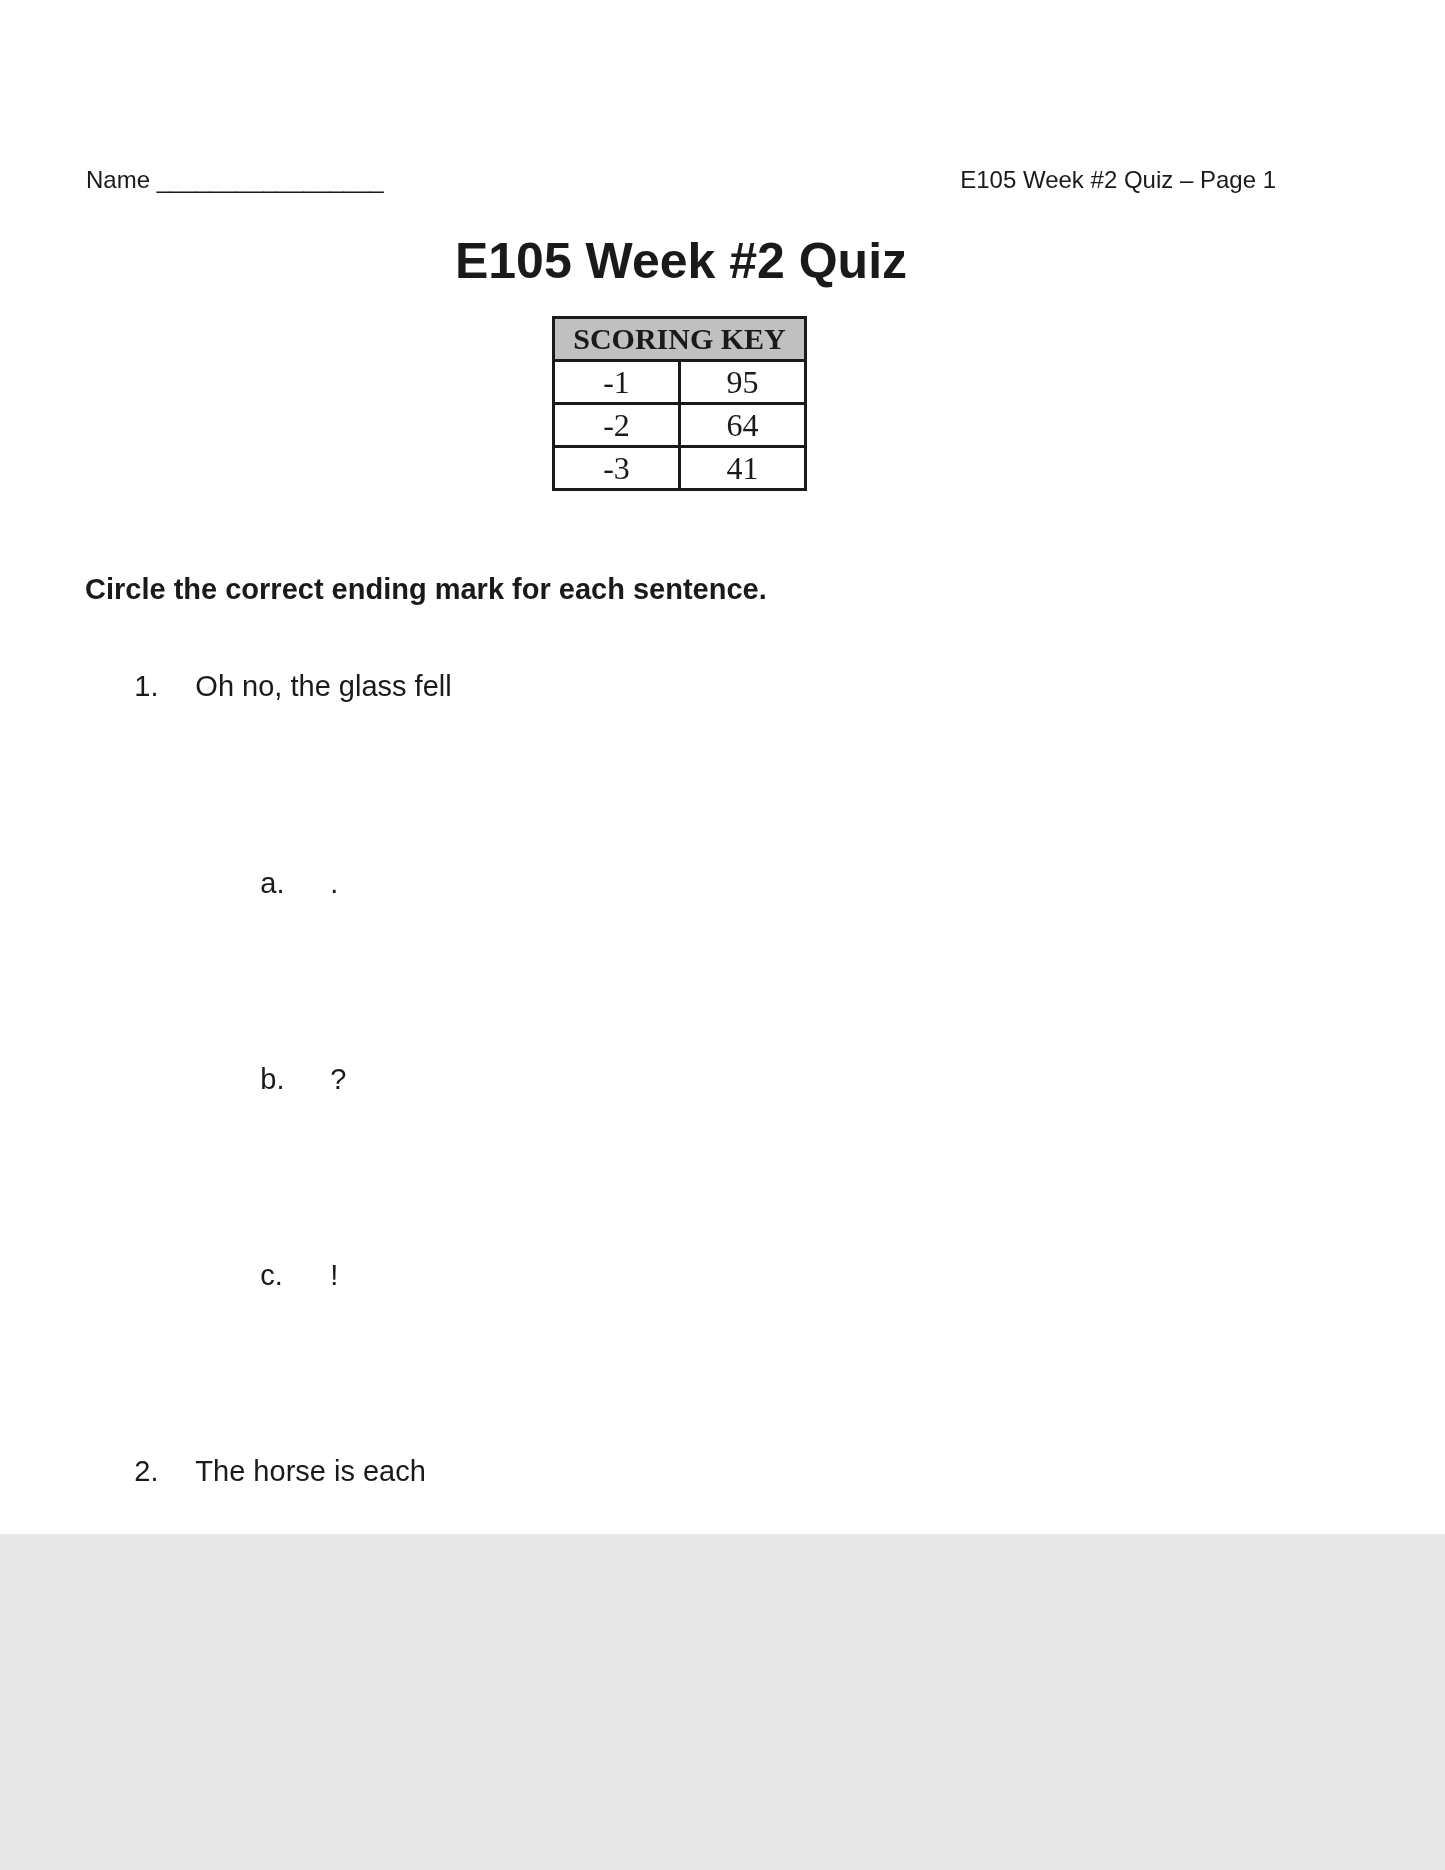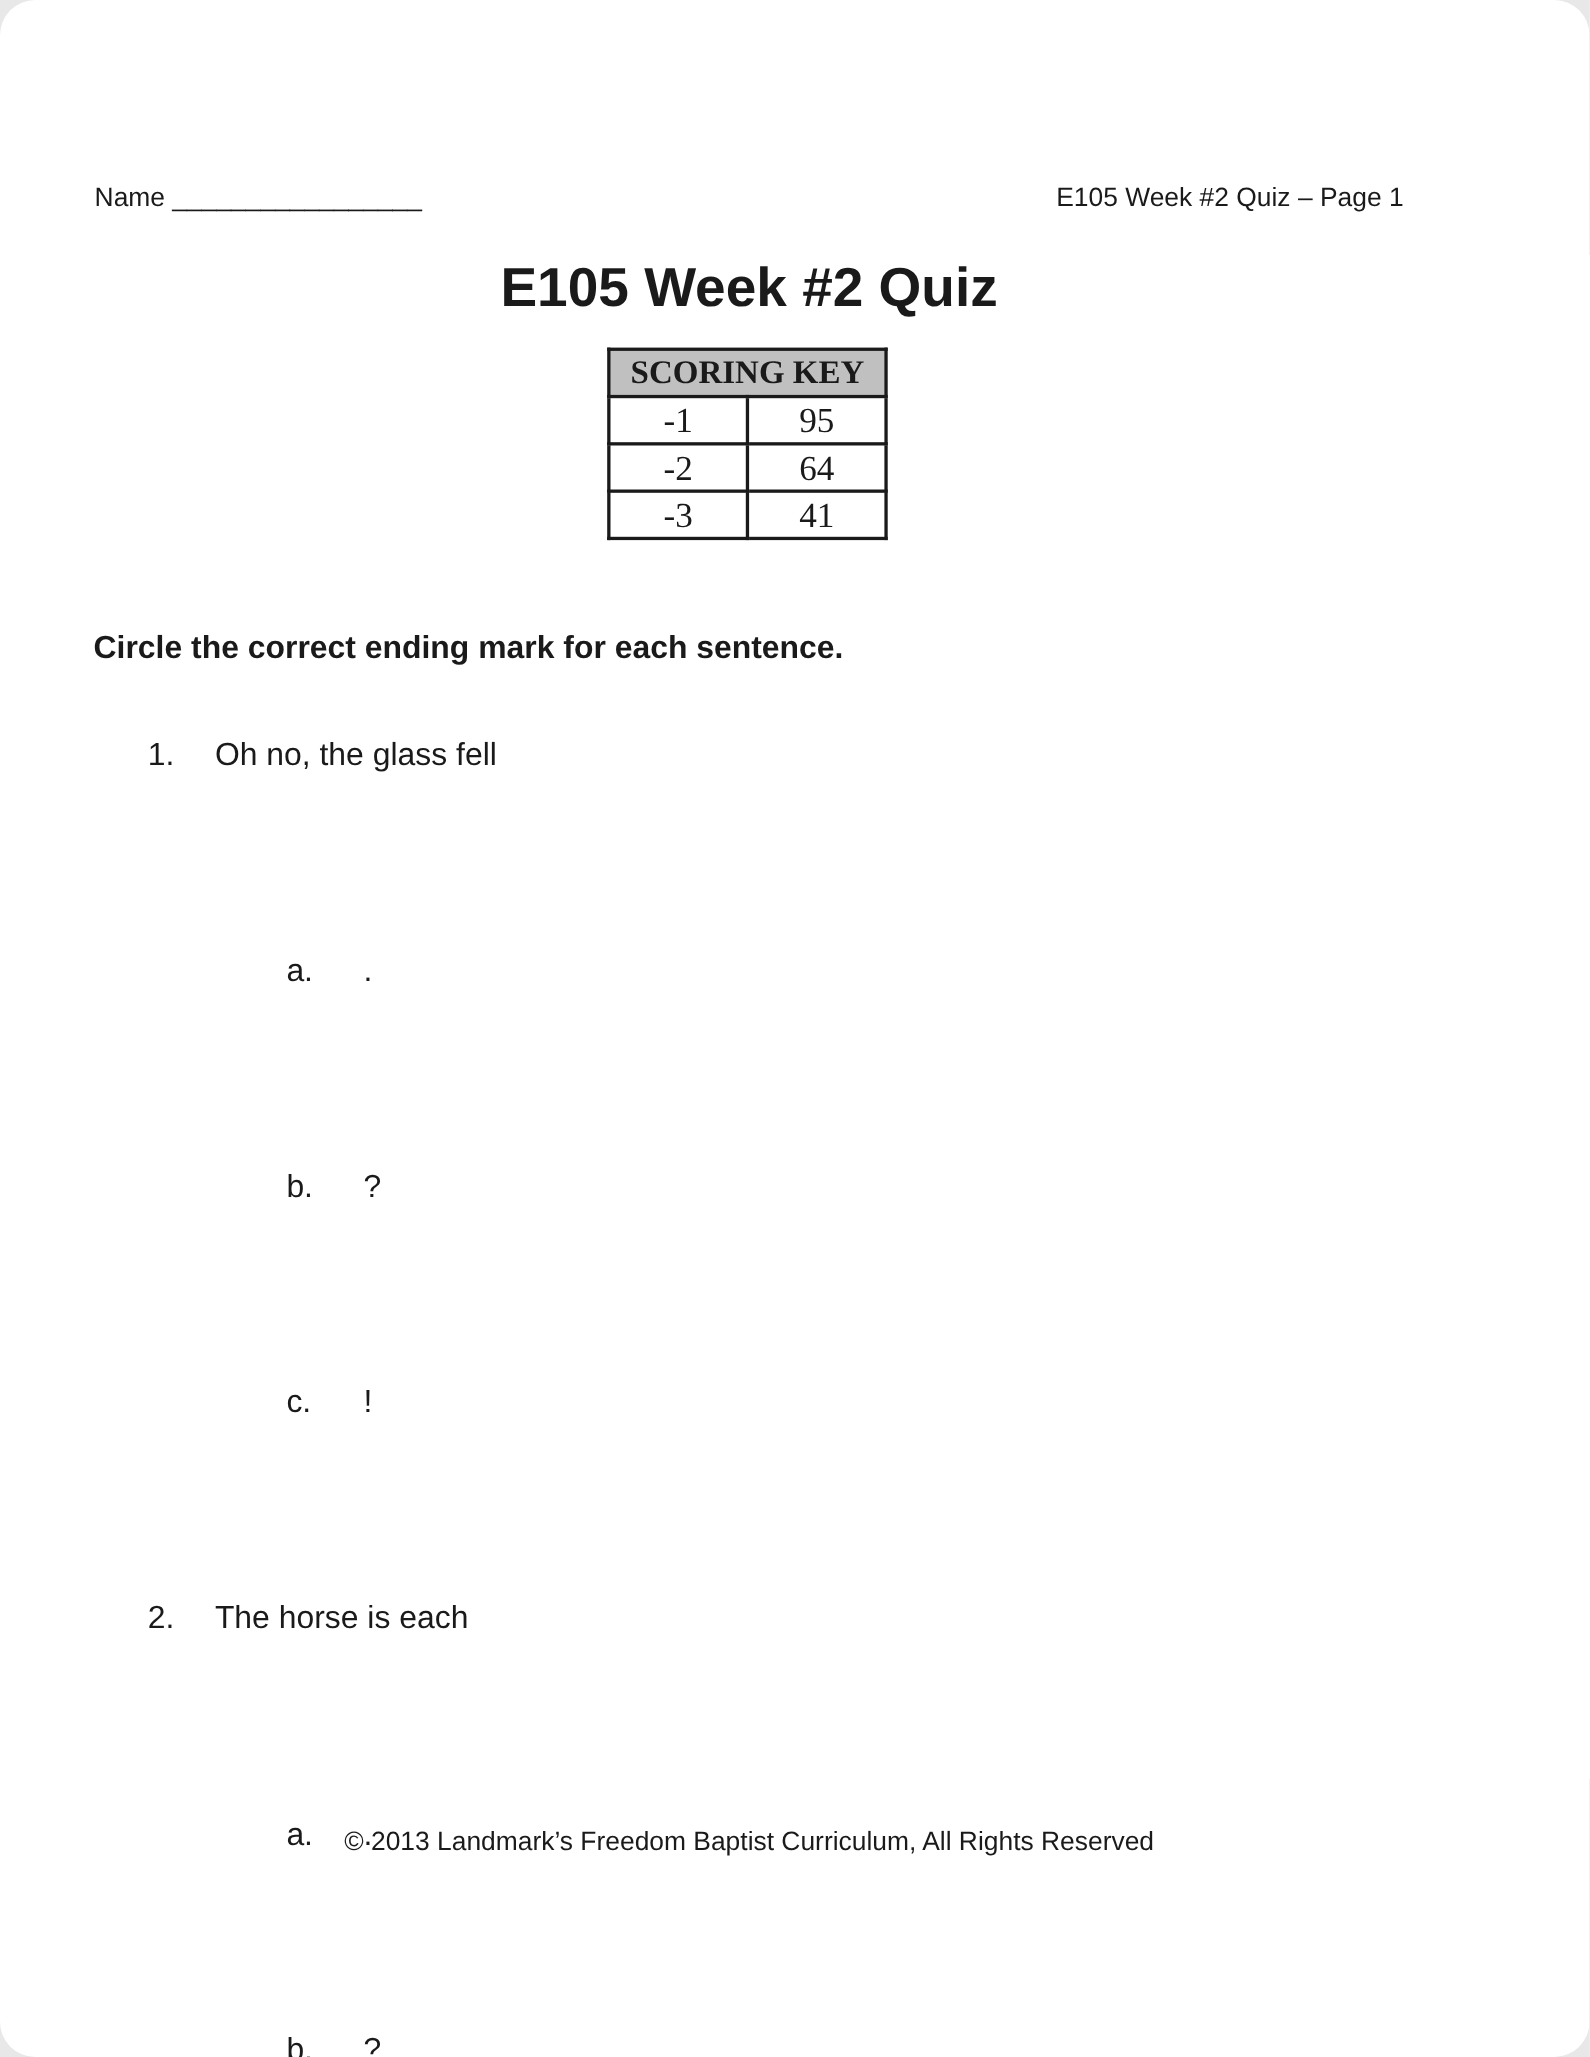--- a/index.html
+++ b/index.html
@@ -1,23 +1,22 @@
 <!DOCTYPE html>
 <html><head>
 <meta charset="utf-8">
 <style>
   html,body{margin:0;padding:0;background:#e8e8e8;}
   .page{
     position:relative;
-    width:1445px;height:1870px;
+    width:1445px;height:1534px;
     background:#ffffff;
     color:#1a1a1a;
     font-family:"Liberation Sans", sans-serif;
     overflow:hidden;
-    border-radius:32px;
   }
   
   .hdr{
     position:absolute;left:86px;top:166px;width:1190px;
     display:flex;justify-content:space-between;align-items:baseline;
     font-size:24px;line-height:1.2;
   }
   .name-blank{letter-spacing:0px;}
   
   .title{

